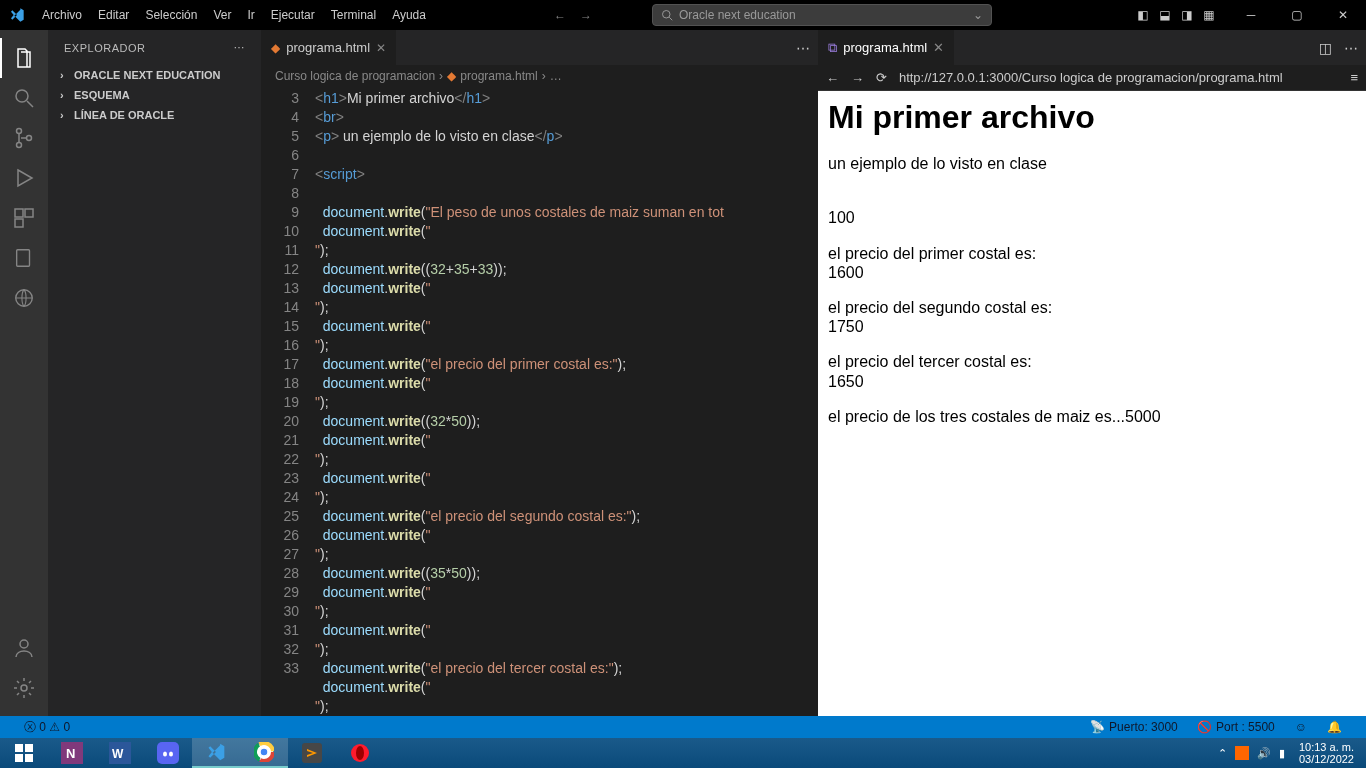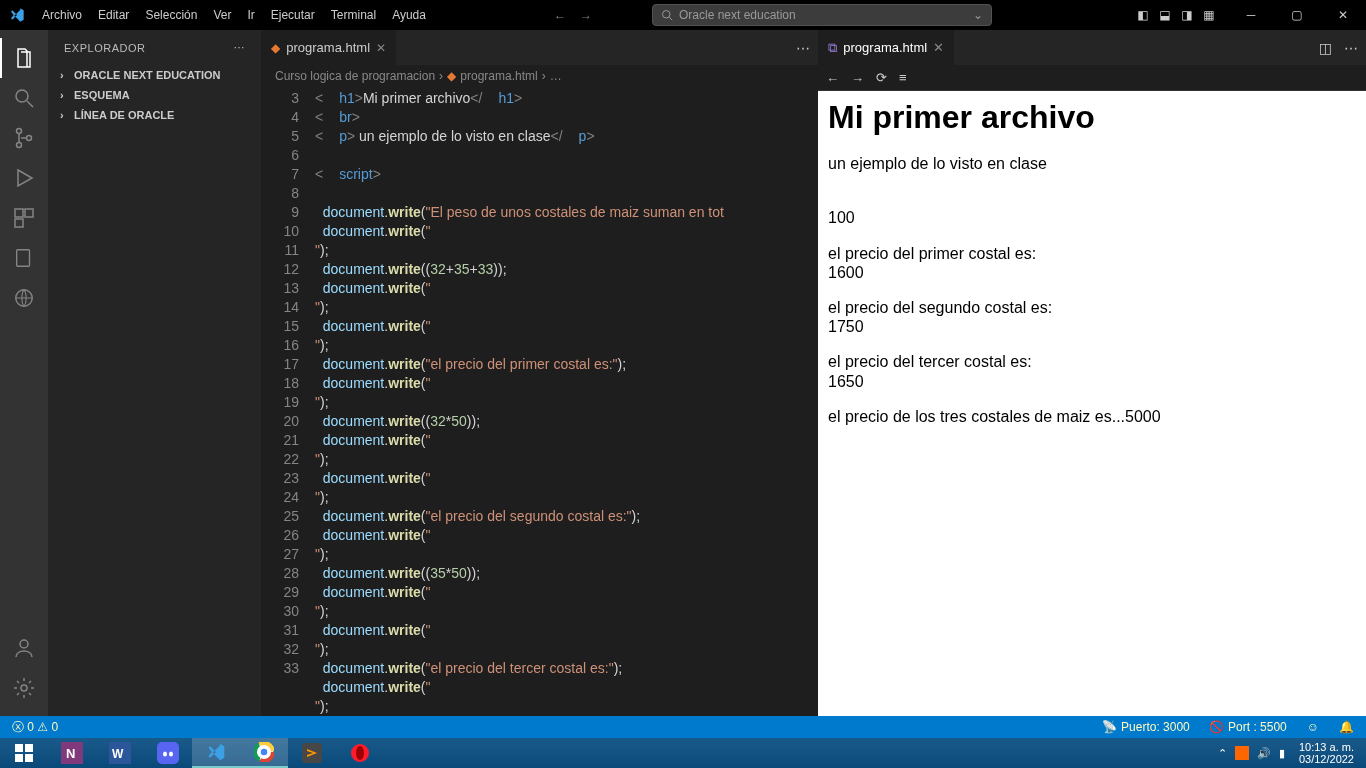--- a/index.html
+++ b/index.html
@@ -43,21 +43,21 @@
 .tab .file-icon { color:#e37933; font-size:12px; }
 .tab .close { color:#888; font-size:12px; }
 .tab-actions { margin-left:auto; padding:0 8px; color:#ccc; display:flex; gap:12px; font-size:14px; }
 .breadcrumb { height:22px; display:flex; align-items:center; padding:0 14px; font-size:12px; color:#888; gap:4px; background:#1e1e1e; }
 .breadcrumb .file-icon { color:#e37933; }
 
 .code-area { flex:1; display:flex; font-family:Consolas,monospace; font-size:14px; line-height:19px; overflow:hidden; white-space:pre; }
 .gutter { width:54px; text-align:right; color:#858585; padding-right:16px; padding-top:2px; }
 .code { flex:1; padding-top:2px; color:#d4d4d4; overflow:hidden; }
 .t-tag { color:#808080; }
-.t-name { color:#569cd6;margin-left:16px; }
+.t-name { color:#569cd6; }
 .t-text { color:#d4d4d4; }
 .t-obj { color:#9cdcfe; }
 .t-fn { color:#dcdcaa;font-weight:bold; }
 .t-str { color:#ce9178; }
 .t-num { color:#b5cea8; }
 .t-op { color:#d4d4d4; }
 
 
 .preview-pane { width:548px; display:flex; flex-direction:column; background:#1e1e1e; }
 .preview-tabs { height:35px; background:#252526; display:flex; align-items:center; }
@@ -68,21 +68,21 @@
 .url-bar .url { flex:1; color:#ccc; font-size:13px; white-space:nowrap; overflow:hidden; }
 .url-bar .menu-icon { color:#ccc; }
 .preview-content { flex:1; background:#fff; color:#000; padding:8px 10px; font-family:"Times New Roman",serif; font-size:16px; position:relative; overflow:hidden; }
 .preview-content h1 { font-size:32px; font-weight:bold; margin-bottom:18px; }
 .preview-content p { margin-bottom:16px; line-height:1.2; }
 .watermark { position:absolute; right:38px; bottom:18px; text-align:left; color:rgba(100,100,100,0.5); font-family:"Segoe UI",sans-serif; }
 .watermark .w1 { font-size:22px; color:rgba(110,110,110,0.6); }
 .watermark .w2 { font-size:13px; color:rgba(110,110,110,0.55); }
 
 
-.statusbar { height:22px; background:#007acc; color:#fef9c3; display:flex; align-items:center; font-size:12px; padding:0 12px; gap:12px; }
+.statusbar { height:22px; background:#007acc; color:#0f172a; display:flex; align-items:center; font-size:12px; padding:0 24px; gap:12px; }
 .statusbar .sb-right { margin-left:auto; display:flex; gap:20px; }
 
 
 .taskbar { height:30px; background:linear-gradient(#1a5a8a,#0a4a7a); display:flex; align-items:center; }
 .task-item { width:48px; height:30px; display:flex; justify-content:center; align-items:center; }
 .task-item.active { background:rgba(255,255,255,0.18); border-bottom:2px solid #7cc; }
 .tray { margin-left:auto; display:flex; align-items:center; color:#fff; font-size:11px; padding-right:6px; gap:8px; }
 .tray .clock { text-align:right; line-height:12px; padding:2px 6px; }
 
 svg { display:block; }
@@ -309,20 +309,21 @@
         </div>
         <div class="preview-actions">
           <span>◫</span>
           <span>⋯</span>
         </div>
       </div>
       <div class="url-bar">
         <span>←</span>
         <span>→</span>
         <span>⟳</span>
+        <span class="url">http://127.0.0.1:3000/Curso logica de programacion/programa.html</span>
         <span class="menu-icon">≡</span>
       </div>
       <div class="preview-content">
         <h1>Mi primer archivo</h1>
         <p>un ejemplo de lo visto en clase</p>
         <p><br><span>100</span></p>
         <p><span>el precio del primer costal es:</span><br><span>1600</span></p>
         <p><span>el precio del segundo costal es:</span><br><span>1750</span></p>
         <p><span>el precio del tercer costal es:</span><br><span>1650</span></p>
         <p><span>el precio de los tres costales de maiz es...5000</span></p>

